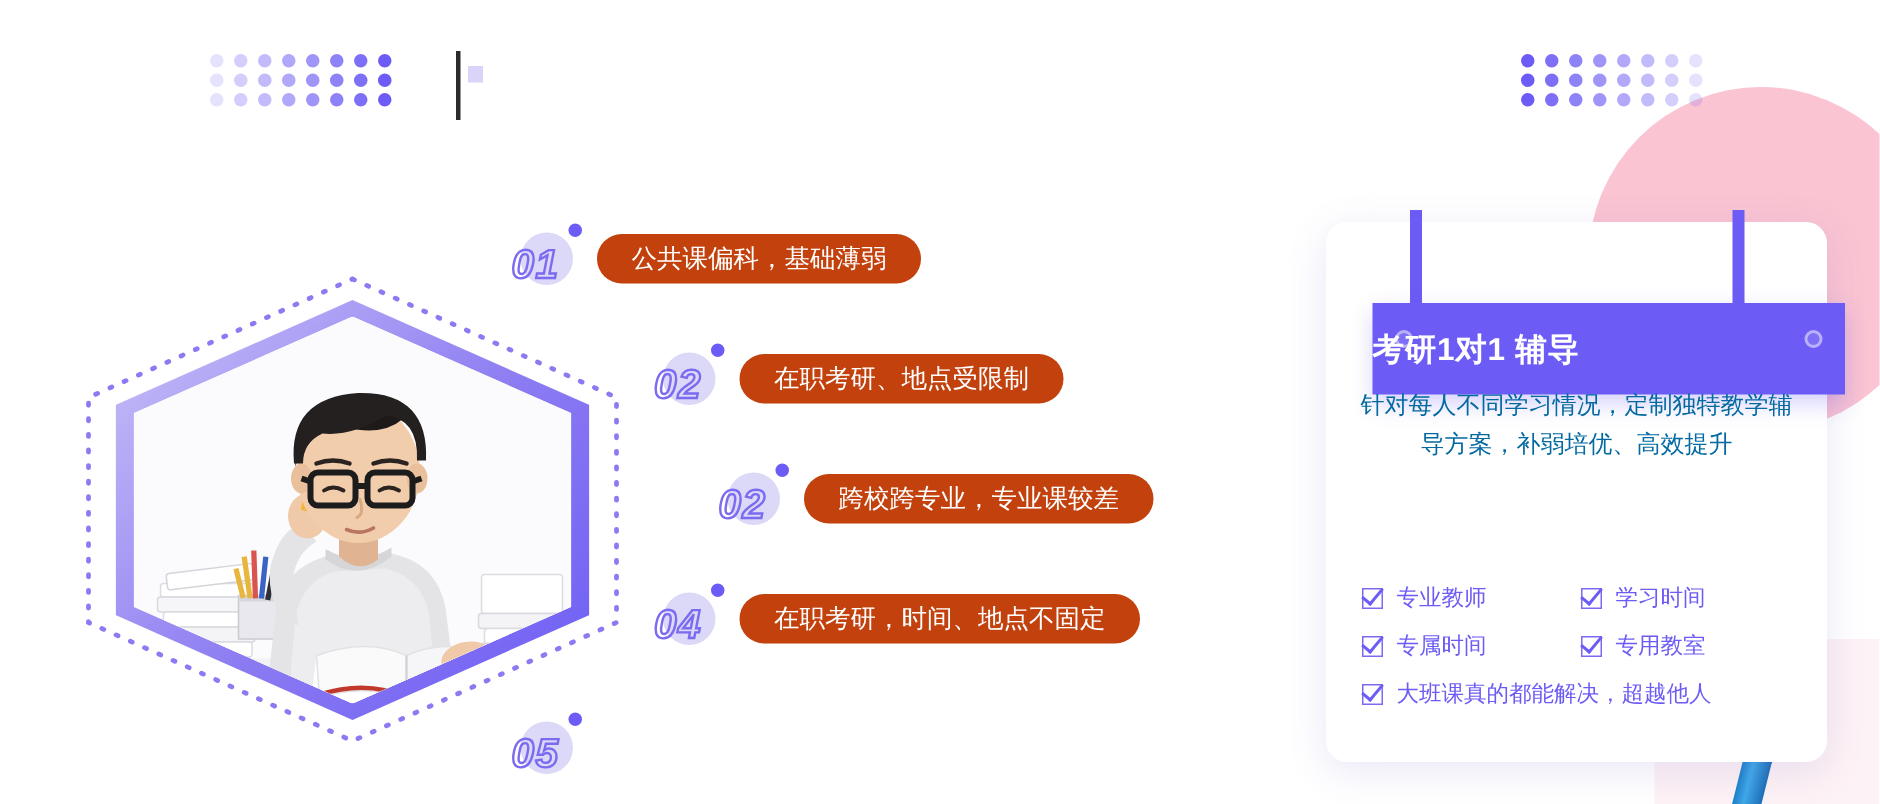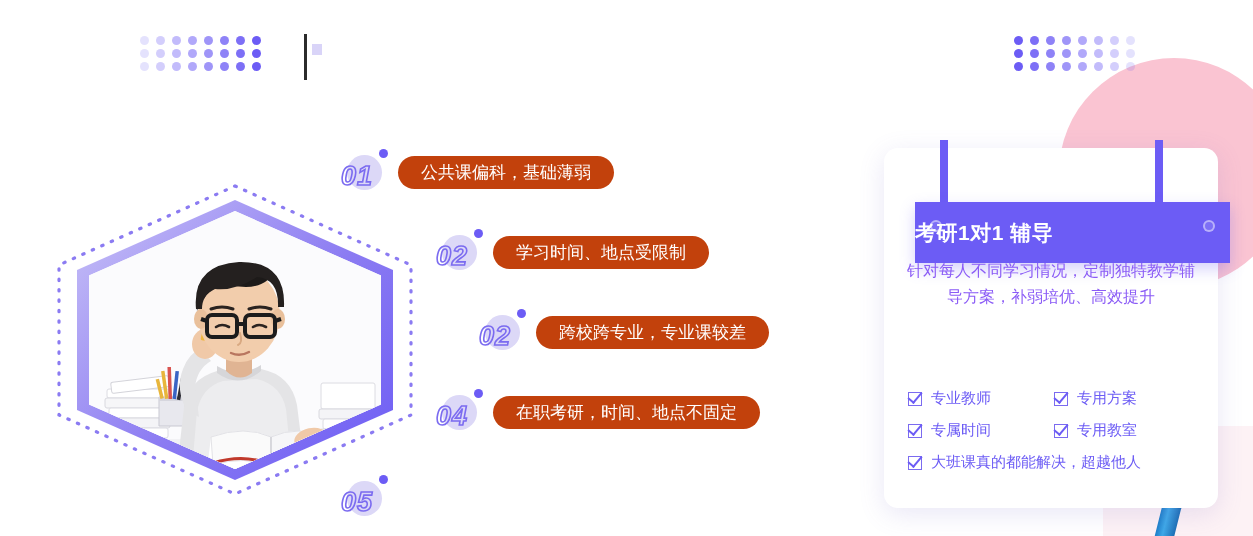--- a/index.html
+++ b/index.html
@@ -264,21 +264,21 @@
   .rivet.r1 { left: 15px; }
   .rivet.r2 { right: 15px; }
   .card-desc {
     position: absolute;
     left: 22px;
     top: 110px;
     width: 290px;
     text-align: center;
     font-size: 16px;
     line-height: 26px;
-    color: #8b5cf6;
+    color: #0369a1;
   }
   .check-list {
     position: absolute;
     left: 24px;
     top: 213px;
     width: 292px;
     margin-top: 28px;
   }
   .check-row {
     display: flex;
@@ -482,21 +482,21 @@
   </div>
   <div class="pill">公共课偏科，基础薄弱</div>
 </div>
 
 <div class="list-item" style="left:425px; top:232px;">
   <div class="num-wrap">
     <span class="num-circle"></span>
     <span class="num-dot"></span>
     <span class="num-text">02</span>
   </div>
-  <div class="pill">学习时间、地点受限制</div>
+  <div class="pill">在职考研、地点受限制</div>
 </div>
 
 <div class="list-item" style="left:468px; top:312px;">
   <div class="num-wrap">
     <span class="num-circle"></span>
     <span class="num-dot"></span>
     <span class="num-text">02</span>
   </div>
   <div class="pill">跨校跨专业，专业课较差</div>
 </div>
@@ -529,21 +529,21 @@
   <div class="card-desc">针对每人不同学习情况，定制独特教学辅导方案，补弱培优、高效提升</div>
 
   <div class="check-list">
     <div class="check-row">
       <div class="check-cell">
         <span class="check-box"></span>
         <span class="check-label">专业教师</span>
       </div>
       <div class="check-cell">
         <span class="check-box"></span>
-        <span class="check-label">专用方案</span>
+        <span class="check-label">学习时间</span>
       </div>
     </div>
     <div class="check-row">
       <div class="check-cell">
         <span class="check-box"></span>
         <span class="check-label">专属时间</span>
       </div>
       <div class="check-cell">
         <span class="check-box"></span>
         <span class="check-label">专用教室</span>

